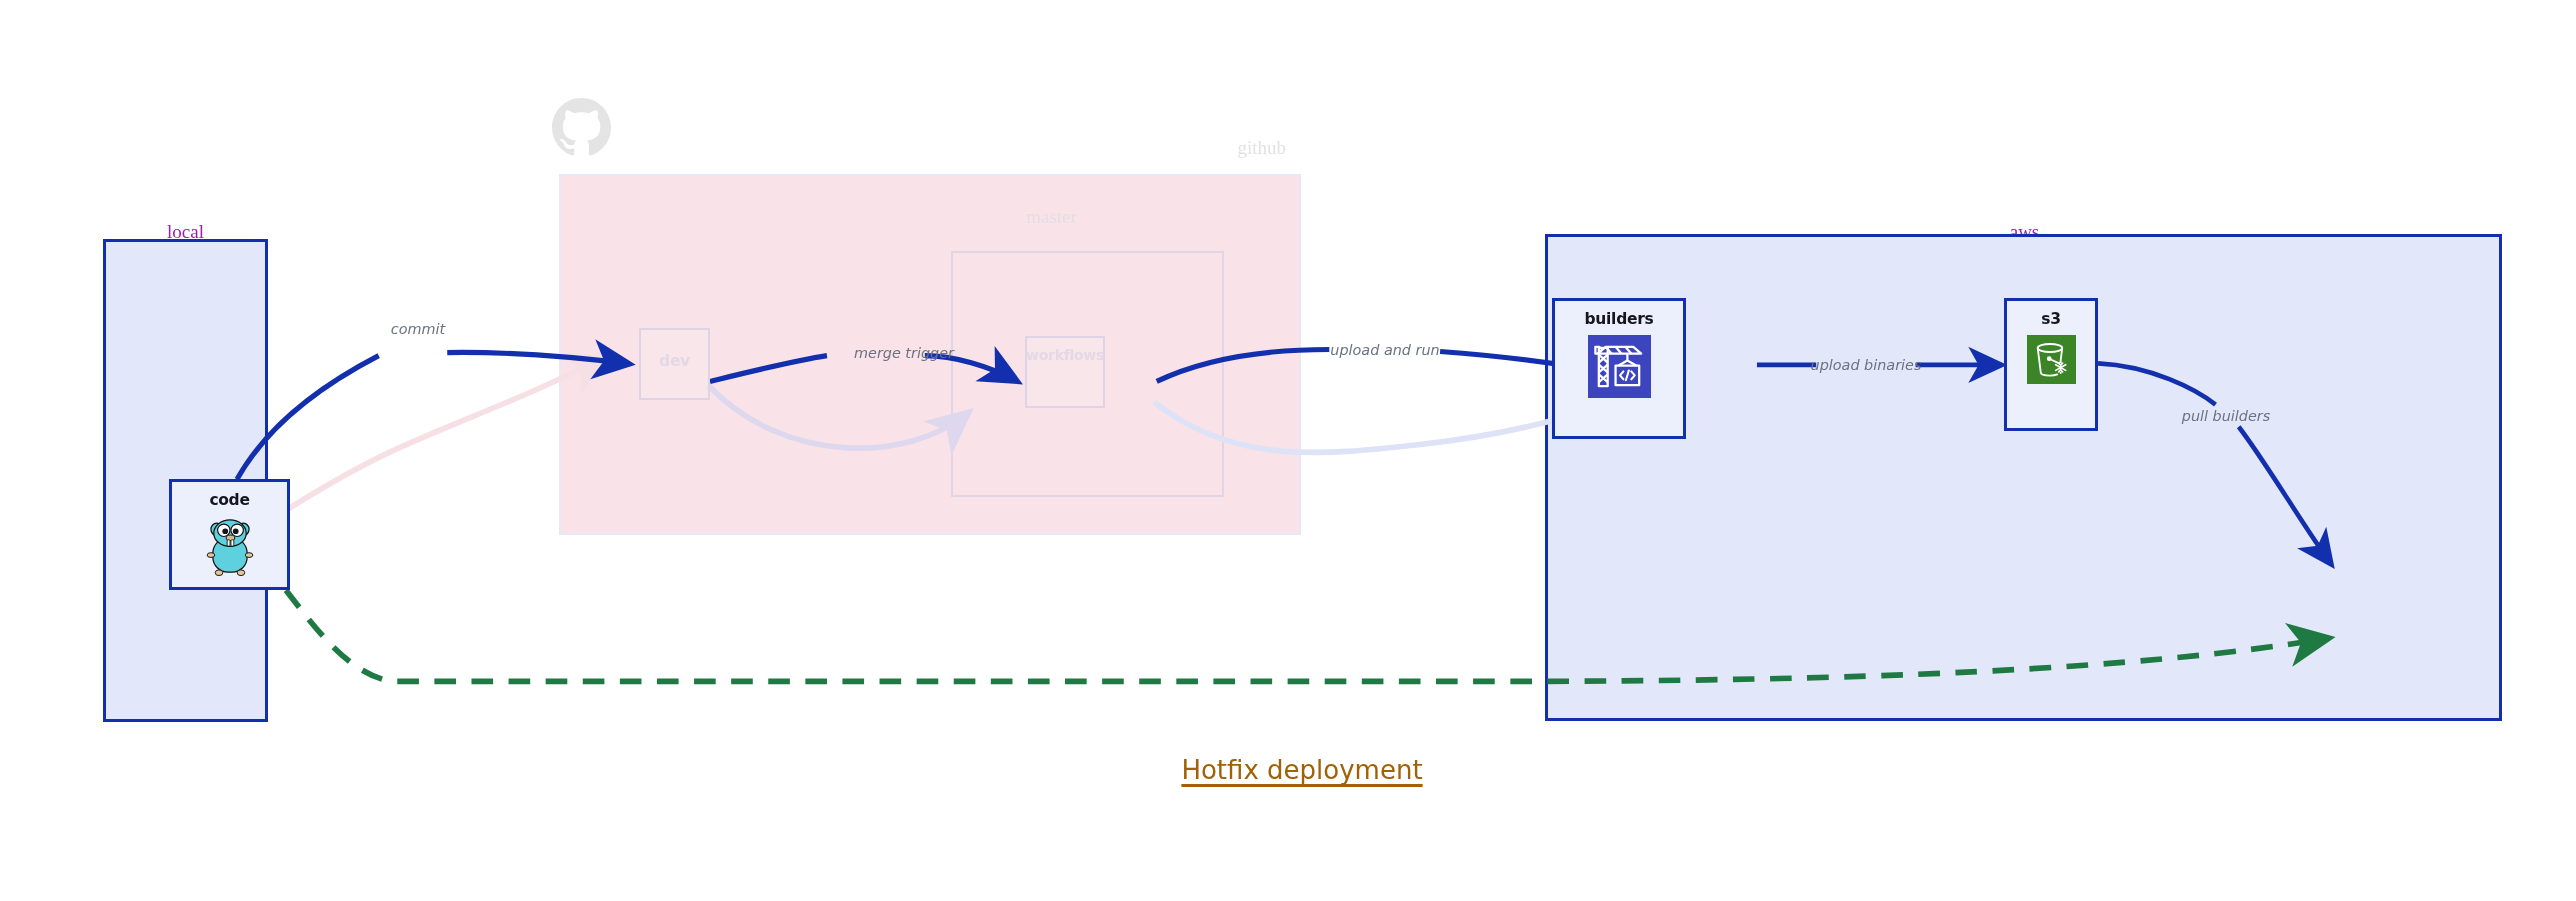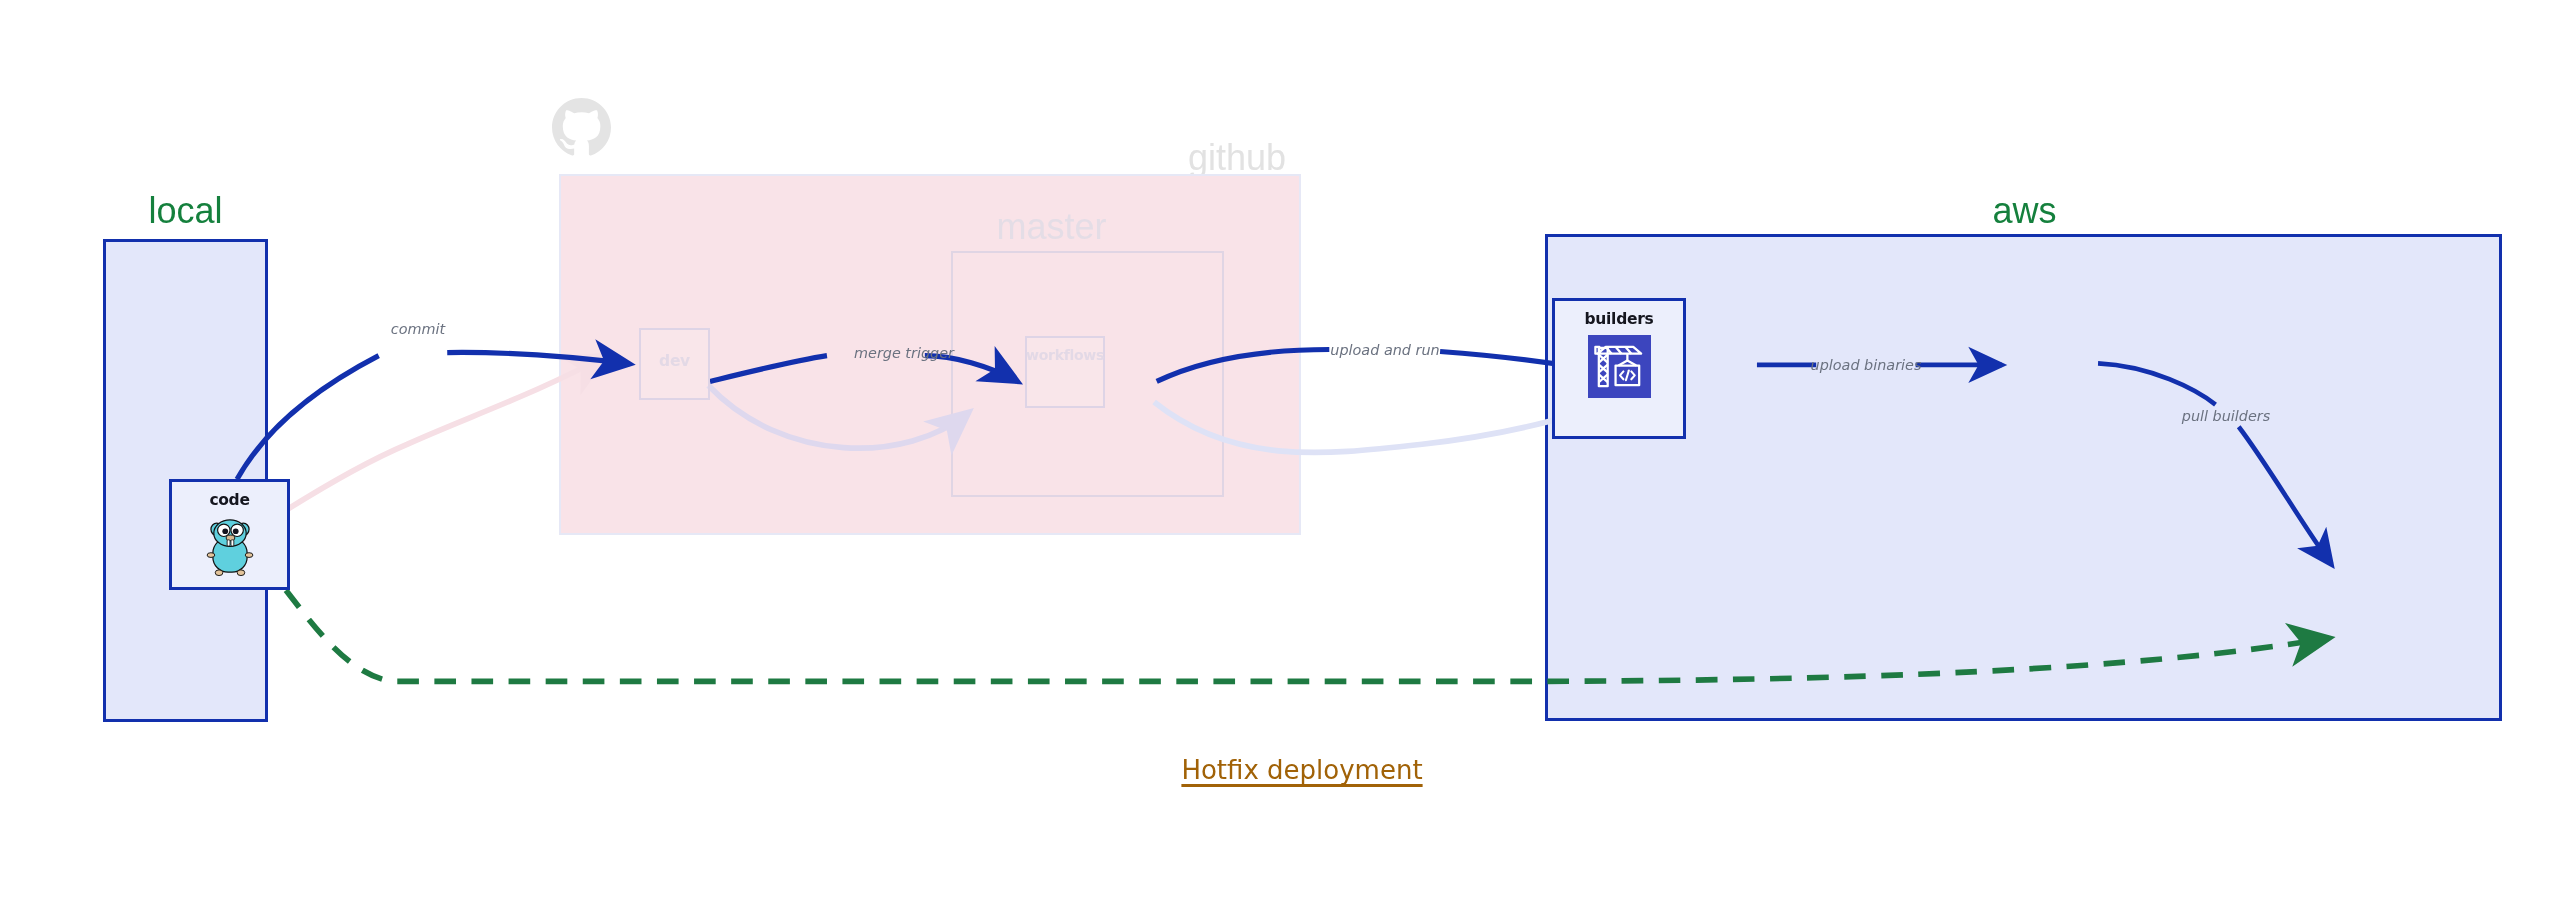--- a/index.html
+++ b/index.html
@@ -29,29 +29,29 @@
   }
 
   
   .group-box {
     position: absolute;
     box-sizing: border-box;
   }
   .group-label {
     position: absolute;
     text-align: center;
-    font-size: 36px;
-    font-family: Liberation Sans, sans-serif;
+    font-size: 19px;
+    font-family: Liberation Serif, serif;
     white-space: nowrap;
   }
   .grp-local, .grp-aws {
     background: #e3e7fa;
     border: 3.6px solid #1230ad;
   }
-  .grp-local-label, .grp-aws-label { color: #15803d; }
+  .grp-local-label, .grp-aws-label { color: #a21caf; margin-top: 31px; }
 
   .grp-github {
     background: #f9e3e8;
     border: 2.1px solid #e6e8f6;
   }
   .grp-github-label { color: #e2e2e2; }
 
   .grp-master {
     background: rgba(0,0,0,0);
     border: 2.1px solid #e0d5e4;
@@ -256,18 +256,42 @@
         </g>
         <g fill="none" stroke="#ffffff" stroke-width="2.1" stroke-linecap="round" stroke-linejoin="round">
           <path d="M36 37 L32.5 41 L36 45"></path>
           <path d="M44 37 L47.5 41 L44 45"></path>
           <path d="M41.5 36 L38.5 46"></path>
         </g>
       </svg>
     </div>
   </div>
 
+  <div class="node node-solid" style="left:2004px; top:298px; width:94px; height:133px;">
+    <div class="node-title">s3</div>
+    <div class="node-icon">
+      <svg width="49" height="49" viewBox="0 0 64 64">
+        <rect x="0" y="0" width="64" height="64" fill="#3c8527"></rect>
+        <g fill="none" stroke="#ffffff" stroke-width="2.4" stroke-linejoin="round" stroke-linecap="round">
+          <ellipse cx="30" cy="17" rx="16" ry="5.2"></ellipse>
+          <path d="M14 17 L18 49 C18 51.6 24 53 30 53 C34 53 37.5 52.4 39.5 51.4"></path>
+          <path d="M46 17 L43.6 36"></path>
+
+          <path d="M29 31 L44 38"></path>
+          <circle cx="29" cy="31" r="1.9" fill="#ffffff"></circle>
+        </g>
+
+        <g stroke="#ffffff" stroke-width="2.2" stroke-linecap="round">
+          <path d="M44 35 L44 50"></path>
+          <path d="M37.5 38.8 L50.5 46.2"></path>
+          <path d="M50.5 38.8 L37.5 46.2"></path>
+          <path d="M41.5 36.8 L44 39 L46.5 36.8"></path>
+          <path d="M41.5 48.2 L44 46 L46.5 48.2"></path>
+        </g>
+      </svg>
+    </div>
+  </div>
 
 
   <div class="diagram-title" style="left:1302px; top:755px;">Hotfix deployment</div>
 
 </div>
 
 
 </body></html>

